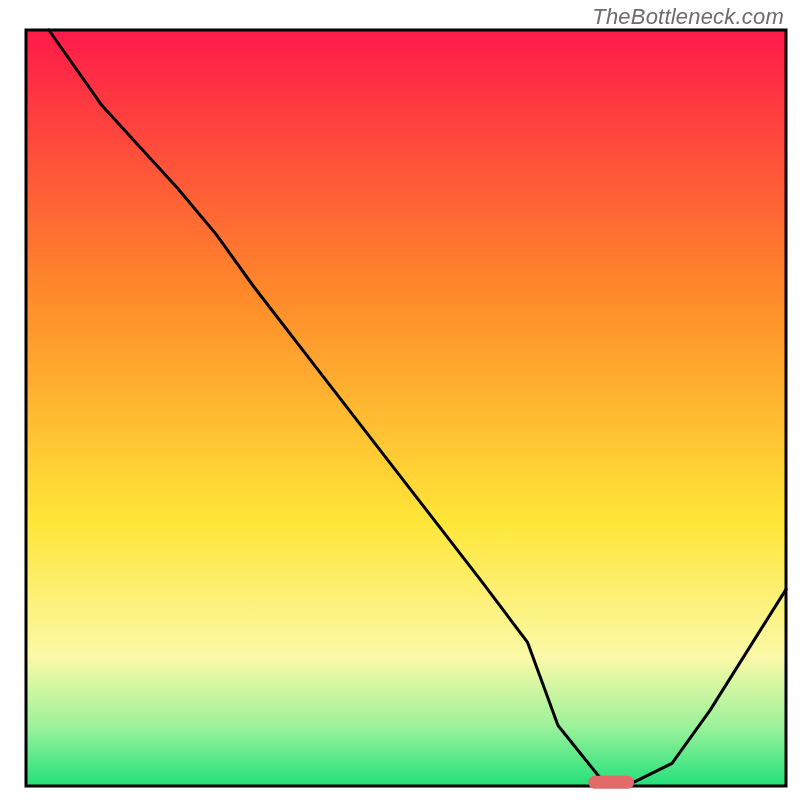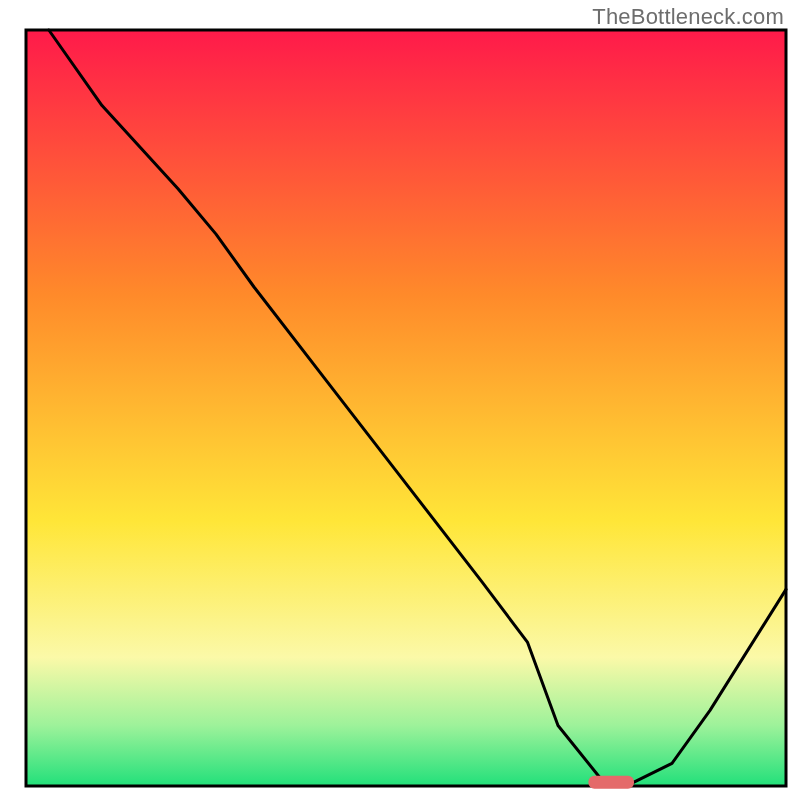--- a/index.html
+++ b/index.html
@@ -8,20 +8,21 @@
     width: 800px;
     height: 800px;
     background: #ffffff;
     font-family: Arial, Helvetica, sans-serif;
     overflow: hidden;
   }
   .stage {
     position: relative;
     width: 796px;
     height: 800px;
+    font-style: italic;
   }
   .watermark {
     position: absolute;
     top: 4px;
     right: 12px;
     color: #6d6d6d;
     font-size: 22px;
     font-weight: 500;
     letter-spacing: 0.2px;
     user-select: none;

